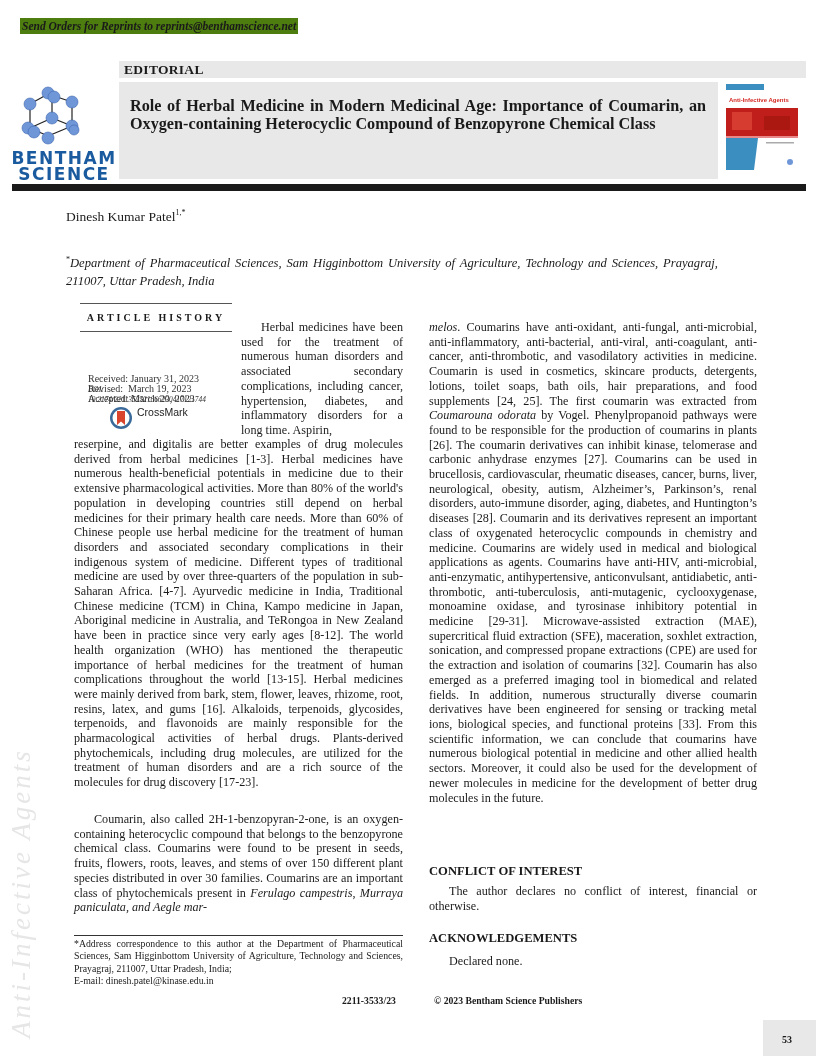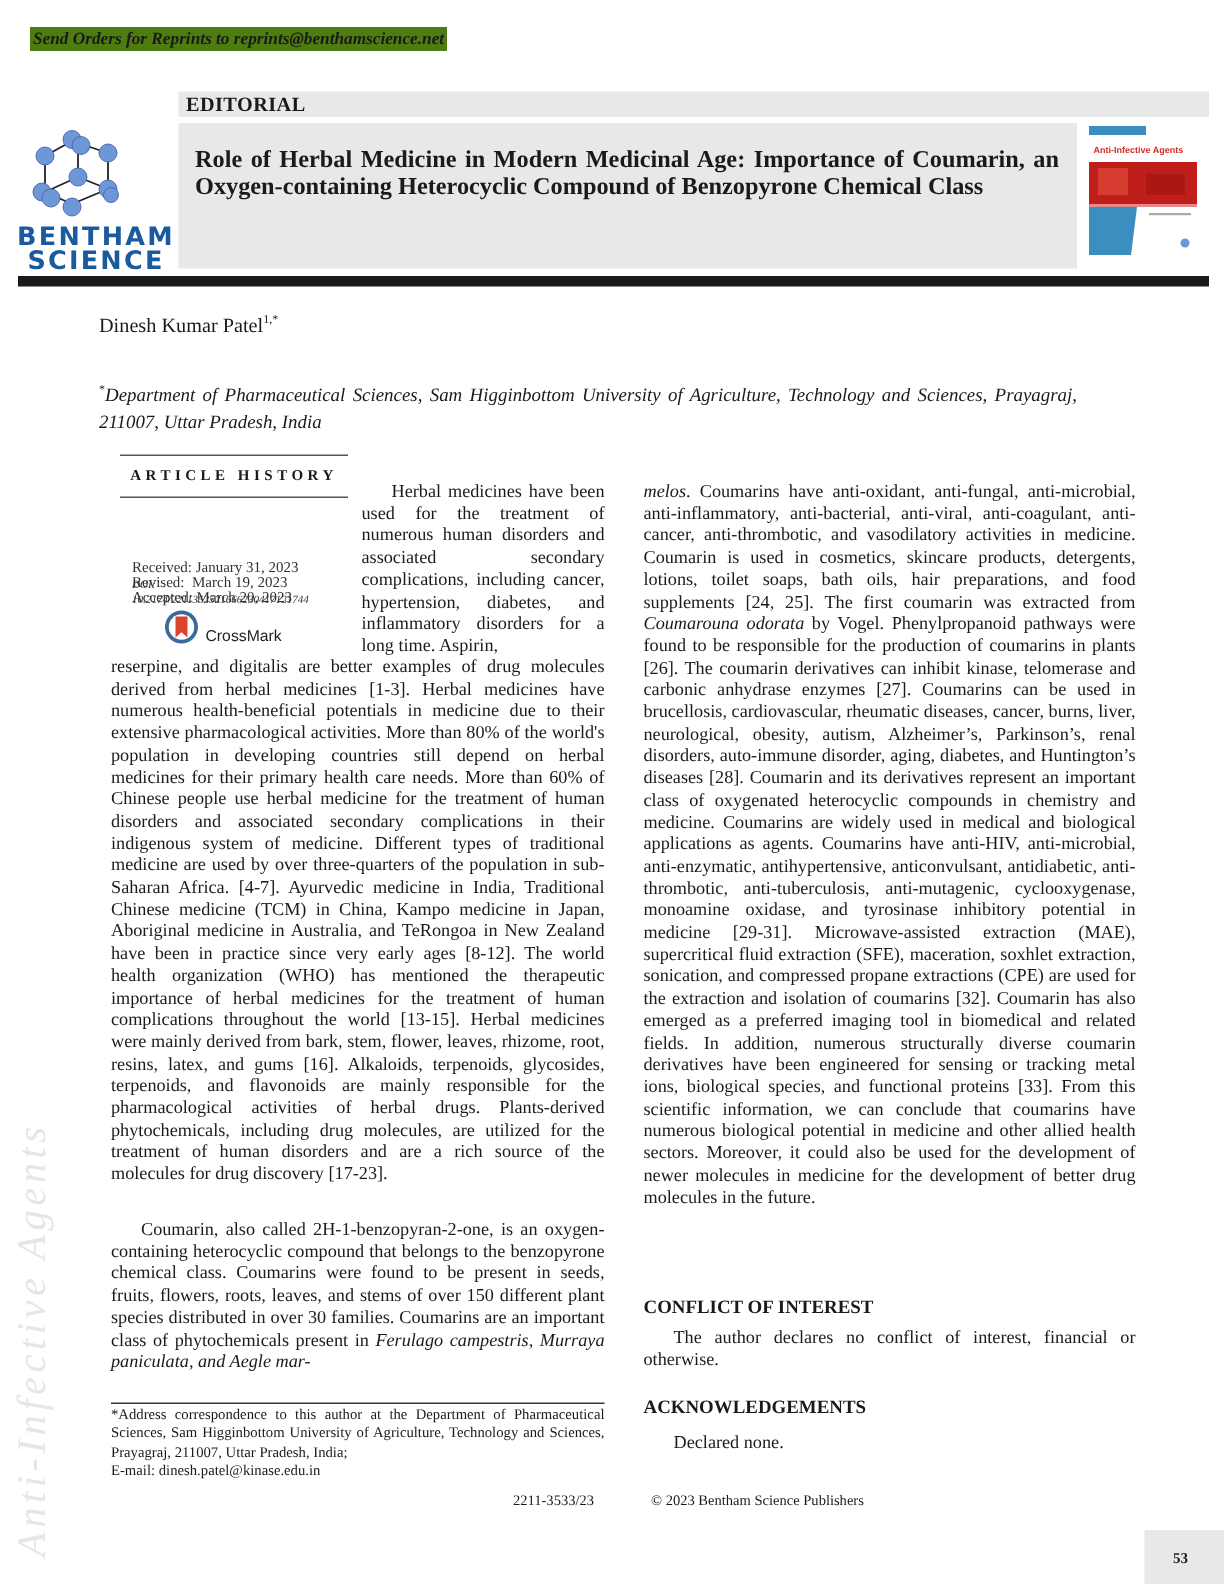--- a/index.html
+++ b/index.html
@@ -21,31 +21,31 @@
                font-weight: bold; color: #1a5a9e; text-align: center; font-size: 17px; letter-spacing: 1.5px; line-height: 16px; }
   .cover { left: 724px; top: 82px; width: 82px; height: 97px; background: #ffffff; overflow: hidden; }
   .author { left: 66px; top: 208px; font-size: 13.5px; }
   .author sup { font-size: 8px; vertical-align: 6px; }
   .affil { left: 66px; top: 251px; width: 652px; font-size: 12.6px; font-style: italic; line-height: 18px; text-align: justify; }
   .affil sup { font-size: 8px; vertical-align: 5px; font-style: normal; }
   .ah-rule { left: 80px; width: 152px; height: 1px; background: #555; }
   .ah-title { left: 80px; top: 312px; width: 152px; text-align: center; font-size: 10px; font-weight: bold; letter-spacing: 3px; }
   .ah-dates { left: 88px; top: 346px; font-size: 10px; line-height: 10px; color: #333; margin-top: 28px; }
   .ah-doi { left: 88px; top: 385px; font-size: 7.4px; line-height: 10px; font-style: italic; color: #333; }
-  .crossmark { left: 109px; top: 406px; height: 24px; display: flex; align-items: flex-end; gap: 4px; }
+  .crossmark { left: 109px; top: 406px; height: 24px; display: flex; align-items: flex-start; gap: 4px; }
   .crossmark-label { font-family: "Liberation Sans", sans-serif; font-size: 10.5px; color: #222; }
   .body-text { font-size: 12.15px; line-height: 14.7px; text-align: justify; hyphens: manual; }
   .col1-top { left: 241px; top: 320px; width: 162px; }
   .col1 { left: 74px; width: 329px; }
   .col2 { left: 429px; width: 328px; }
   .indent { text-indent: 20px; }
   .heading { font-size: 12.6px; font-weight: bold; }
   .fn-rule { left: 74px; top: 935px; width: 329px; height: 1px; background: #333; }
   .footnote { left: 74px; top: 938px; width: 329px; font-size: 9.8px; line-height: 12.4px; text-align: justify; }
-  .footer { top: 995px; font-size: 9.7px; font-weight: normal; }
+  .footer { top: 995px; font-size: 9.7px; font-weight: bold; }
   .page-num-box { left: 763px; top: 1020px; width: 53px; height: 36px; background: #e8e8e8; }
   .page-num { left: 770px; top: 1034px; font-size: 10px; font-weight: bold; padding-left: 12px; }
   .watermark { left: 6px; top: 1038px; transform-origin: 0 0; transform: rotate(-90deg);
                font-size: 27px; font-style: italic; color: #e6e6e6; letter-spacing: 3px; white-space: nowrap; }
 </style>
 </head>
 <body>
 
 <div class="abs reprint">Send Orders for Reprints to reprints@benthamscience.net</div>
 

